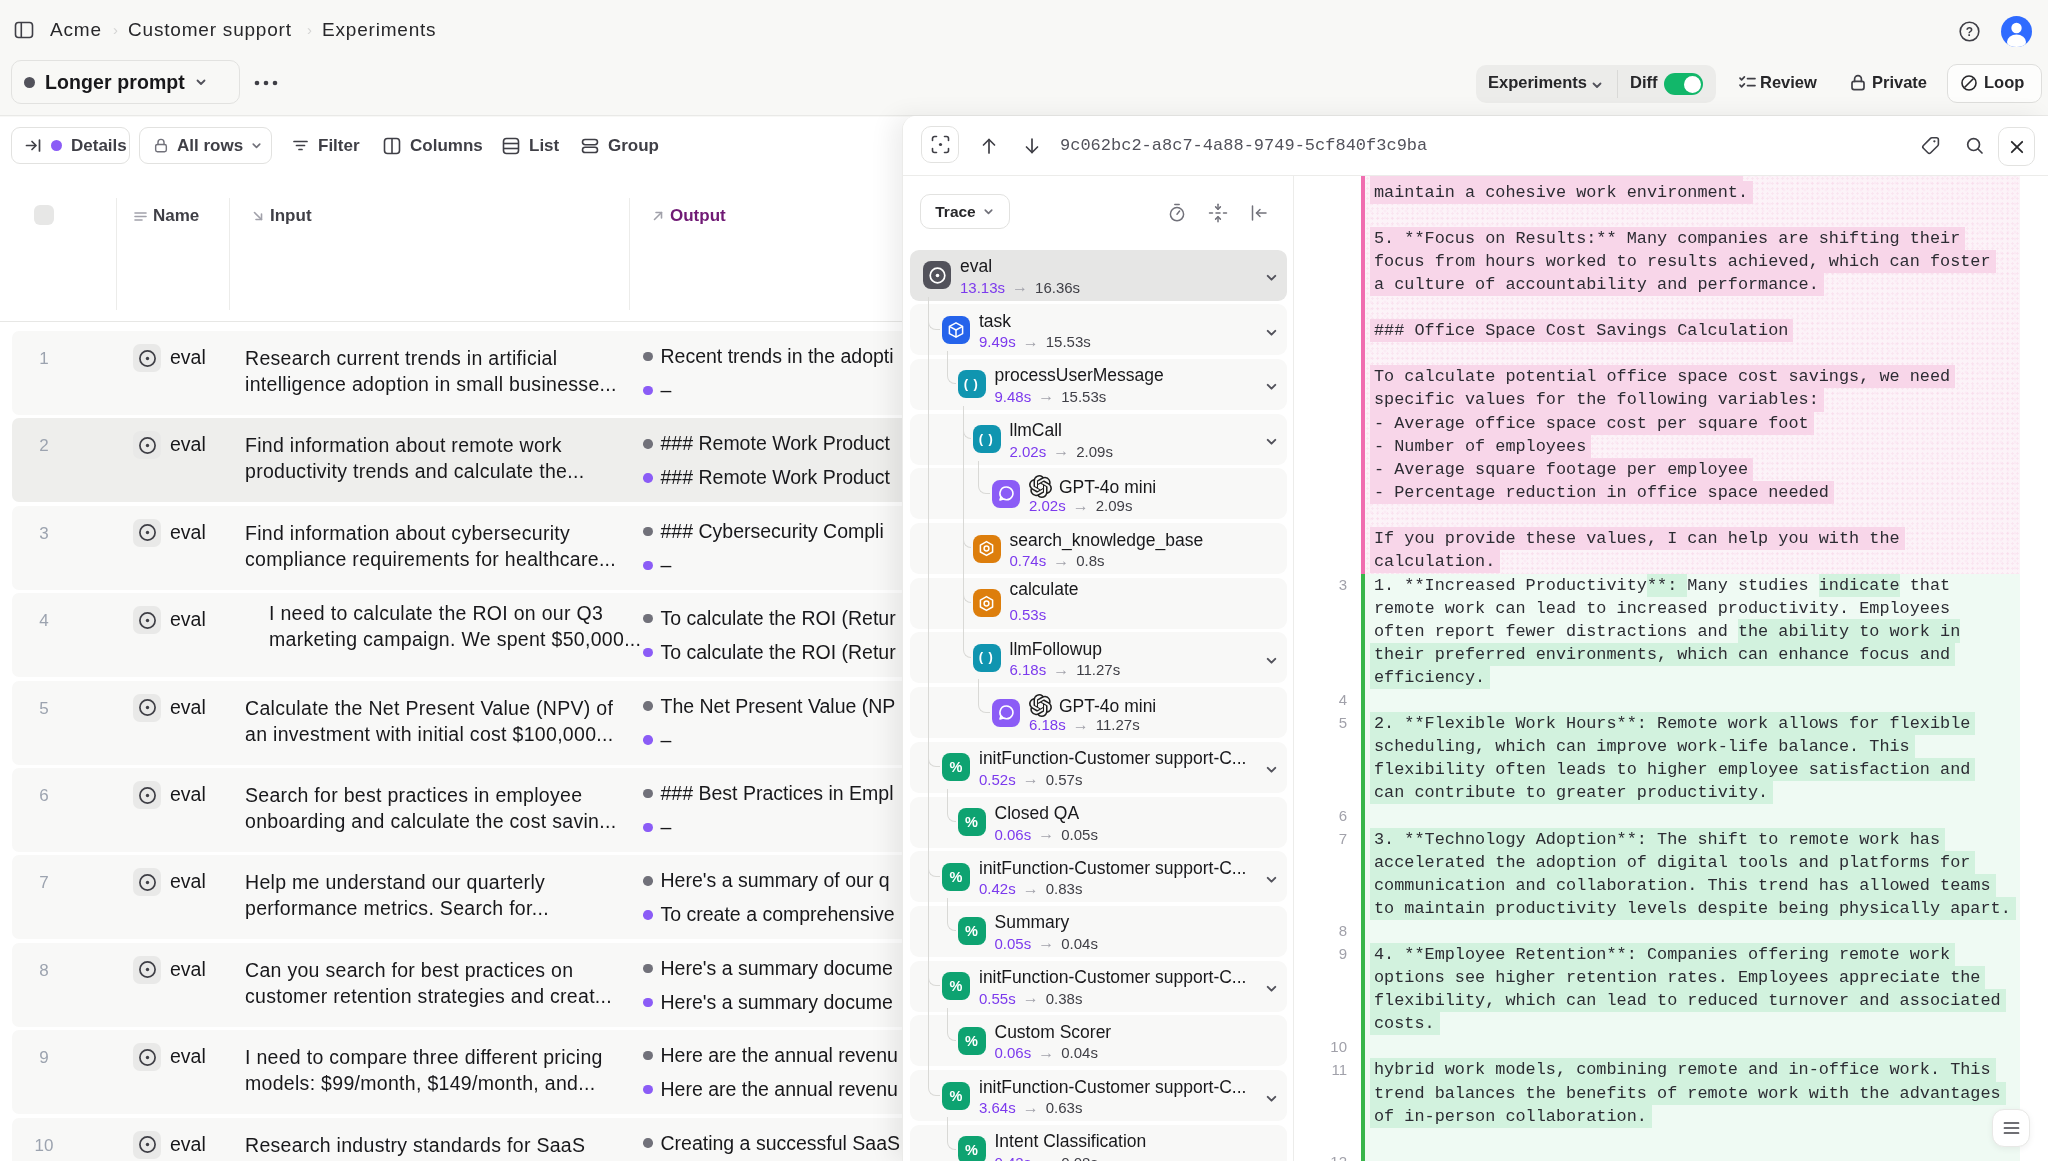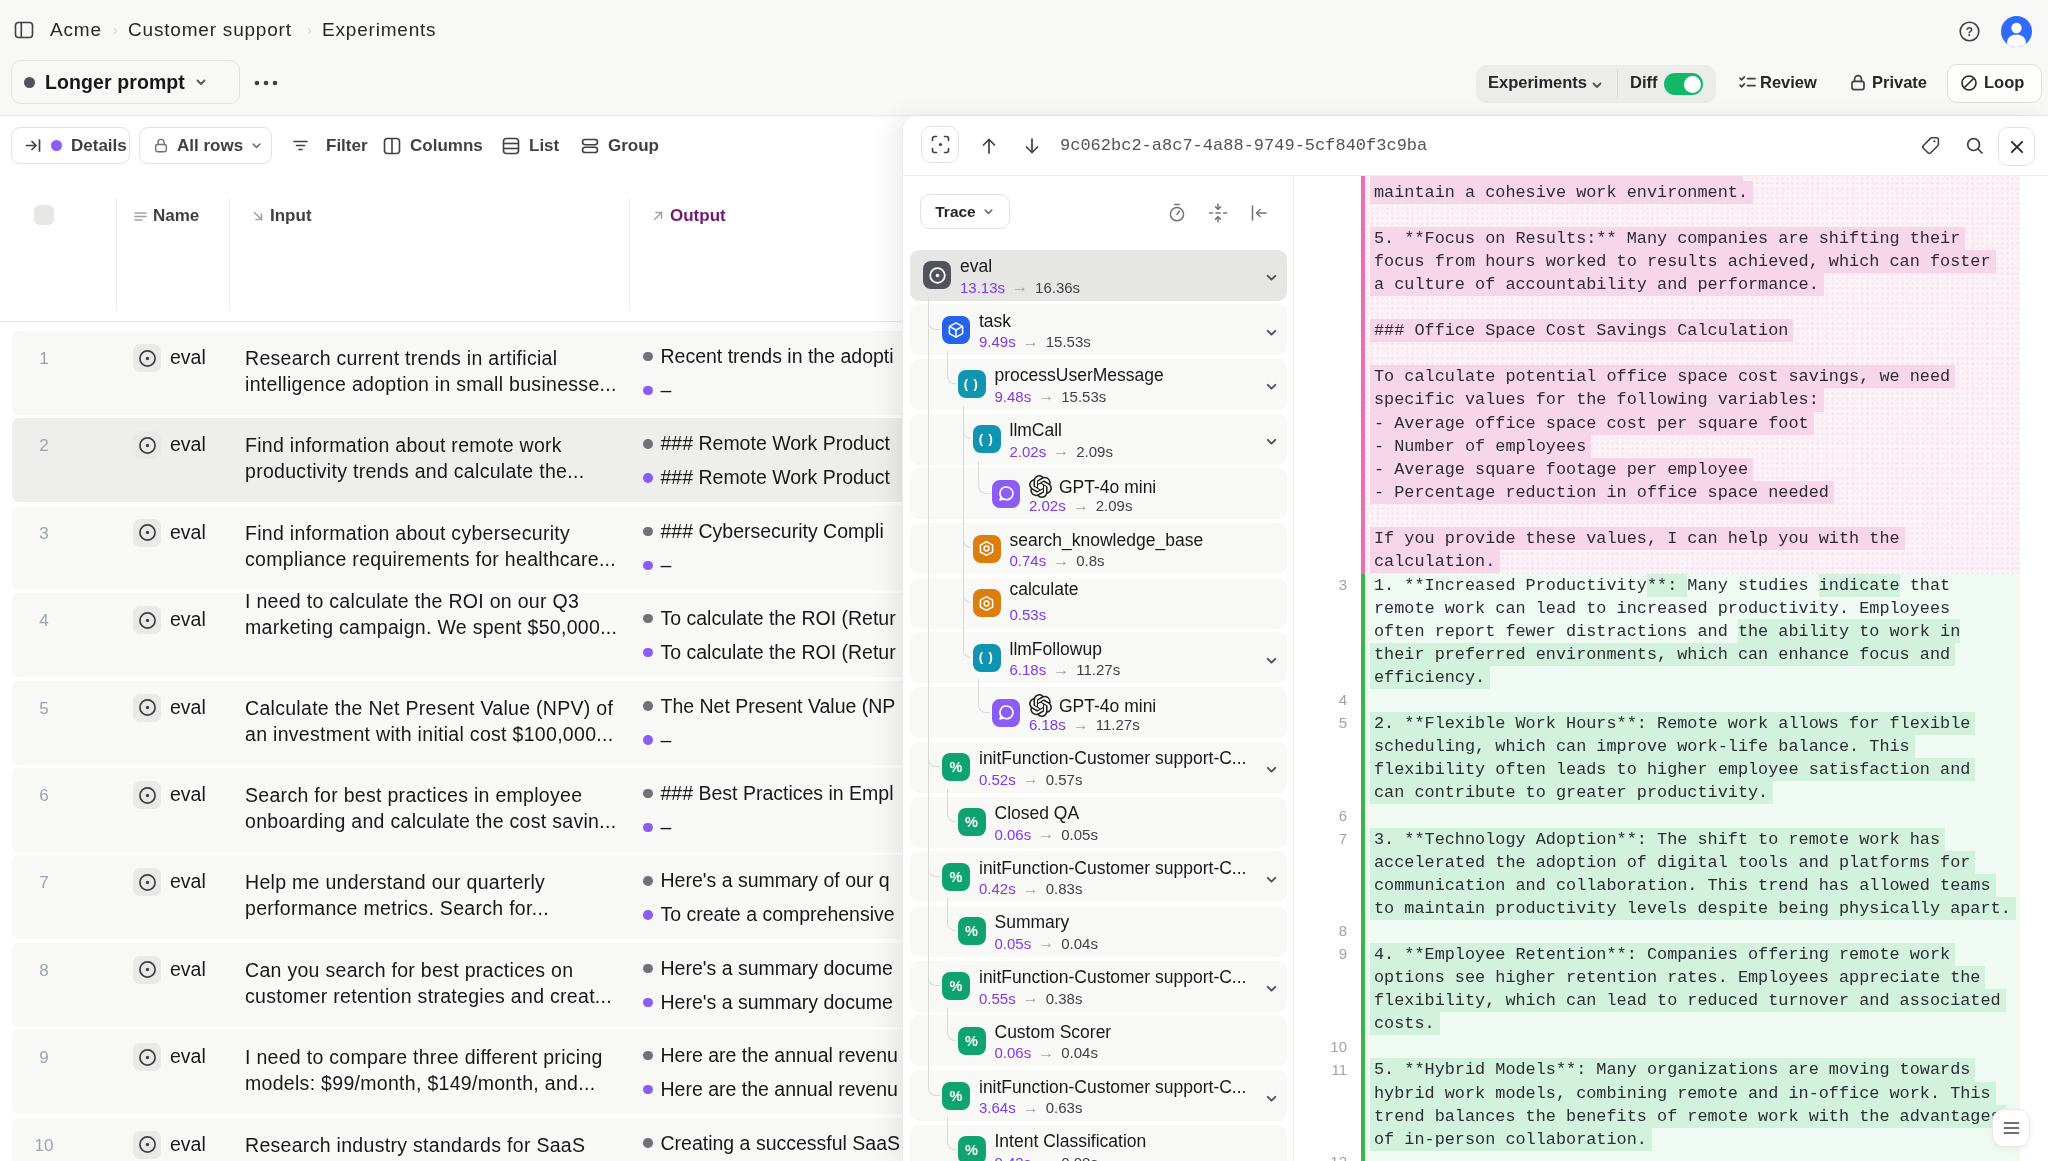--- a/index.html
+++ b/index.html
@@ -161,21 +161,21 @@
     <svg style="margin-left:7px" width="13" height="13" viewBox="0 0 14 14" fill="none" stroke="#71717a" stroke-width="1.8" stroke-linecap="round" stroke-linejoin="round">
         <polyline points="3.5,5.5 7,9 10.5,5.5"></polyline>
       </svg>
   </div>
   <div class="tflat" style="left:292px;">
     <svg width="17" height="17" viewBox="0 0 17 17" fill="none" stroke="#3f3f46" stroke-width="1.7" stroke-linecap="round">
         <line x1="2" y1="4.5" x2="15" y2="4.5"></line>
         <line x1="4.5" y1="8.5" x2="12.5" y2="8.5"></line>
         <line x1="7" y1="12.5" x2="10" y2="12.5"></line>
       </svg>
-    <div class="tbl-label" style="margin-left:17px;">Filter</div>
+    <div class="tbl-label" style="margin-left:9px;">Filter</div>
   </div>
   <div class="tflat" style="left:383px;">
     <svg width="18" height="18" viewBox="0 0 18 18" fill="none" stroke="#3f3f46" stroke-width="1.6">
         <rect x="1.5" y="1.5" width="15" height="15" rx="3"></rect>
         <line x1="9" y1="1.5" x2="9" y2="16.5"></line>
       </svg>
     <div class="tbl-label" style="margin-left:9px;">Columns</div>
   </div>
   <div class="tflat" style="left:502px;">
     <svg width="18" height="18" viewBox="0 0 18 18" fill="none" stroke="#3f3f46" stroke-width="1.6">
@@ -260,21 +260,21 @@
       <div class="outln" style="top:436.8px;"><span class="bull bp"></span>–</div>
       <div class="row" style="top:476.20000000000005px; height:84px; "></div>
       <div class="rnum" style="top:494.20000000000005px;">4</div>
       <div class="evalbox" style="top:489.20000000000005px;">
         <svg width="19" height="19" viewBox="0 0 19 19" fill="none" stroke="#3f3f46" stroke-width="1.7">
           <circle cx="9.5" cy="9.5" r="7.6"></circle>
           <circle cx="9.5" cy="9.5" r="1.7" fill="#3f3f46" stroke="none"></circle>
         </svg>
       </div>
       <div class="evaltxt" style="top:491.20000000000005px;">eval</div>
-      <div class="inp" style="top:471px;">I need to calculate the ROI on our Q3<br>marketing campaign. We spent $50,000...</div>
+      <div class="inp" style="top:483px;margin-left:24px;">I need to calculate the ROI on our Q3<br>marketing campaign. We spent $50,000...</div>
       <div class="outln" style="top:490.20000000000005px;"><span class="bull bg"></span>To calculate the ROI (Retur</div>
       <div class="outln" style="top:524.2px;"><span class="bull bp"></span>To calculate the ROI (Retur</div>
       <div class="row" style="top:563.6px; height:84px; "></div>
       <div class="rnum" style="top:581.6px;">5</div>
       <div class="evalbox" style="top:576.6px;">
         <svg width="19" height="19" viewBox="0 0 19 19" fill="none" stroke="#3f3f46" stroke-width="1.7">
           <circle cx="9.5" cy="9.5" r="7.6"></circle>
           <circle cx="9.5" cy="9.5" r="1.7" fill="#3f3f46" stroke="none"></circle>
         </svg>
       </div>
@@ -682,21 +682,20 @@
           <div class="dline"><span class="hlg">3. **Technology Adoption**: The shift to remote work has</span></div>
           <div class="dline"><span class="hlg">accelerated the adoption of digital tools and platforms for</span></div>
           <div class="dline"><span class="hlg">communication and collaboration. This trend has allowed teams</span></div>
           <div class="dline"><span class="hlg">to maintain productivity levels despite being physically apart.</span></div>
           <div class="dline"></div>
           <div class="dline"><span class="hlg">4. **Employee Retention**: Companies offering remote work</span></div>
           <div class="dline"><span class="hlg">options see higher retention rates. Employees appreciate the</span></div>
           <div class="dline"><span class="hlg">flexibility, which can lead to reduced turnover and associated</span></div>
           <div class="dline"><span class="hlg">costs.</span></div>
           <div class="dline"></div>
-          <div class="dline"><span class="hlg">5. **Hybrid Models**: Many organizations are moving towards</span></div>
           <div class="dline"><span class="hlg">hybrid work models, combining remote and in-office work. This</span></div>
           <div class="dline"><span class="hlg">trend balances the benefits of remote work with the advantages</span></div>
           <div class="dline"><span class="hlg">of in-person collaboration.</span></div>
           <div class="dline"></div>
         </div>
       </div>
     <div id="gutter">
         <div class="gut" style="top:399.5px; left:0px;">3</div>
         <div class="gut" style="top:515px; left:0px;">4</div>
         <div class="gut" style="top:538.1px; left:0px;">5</div>

